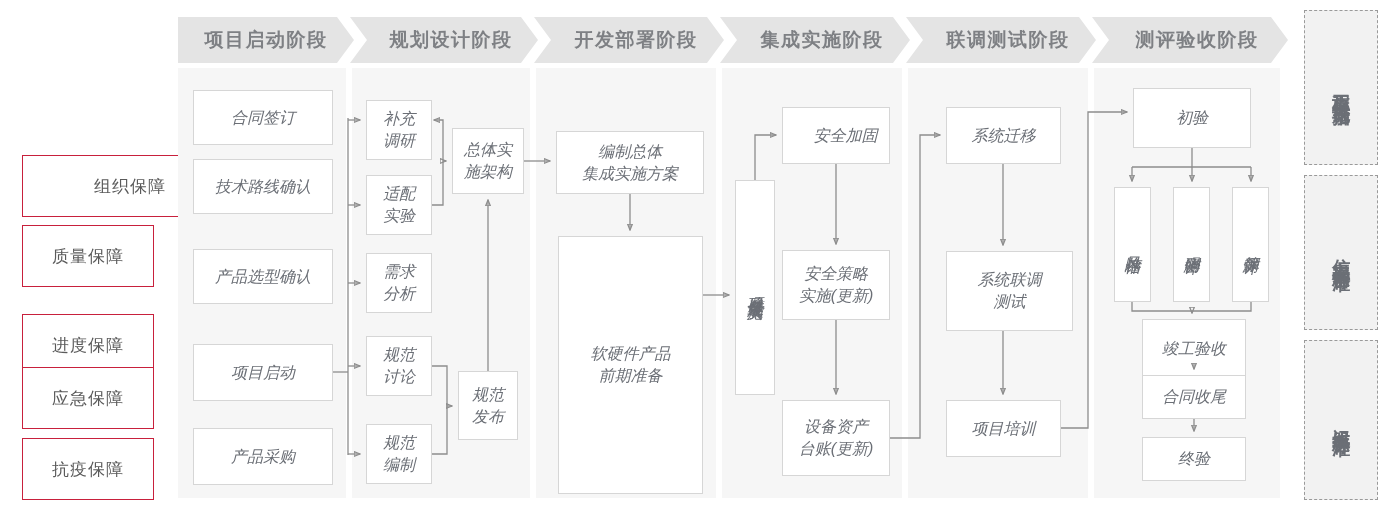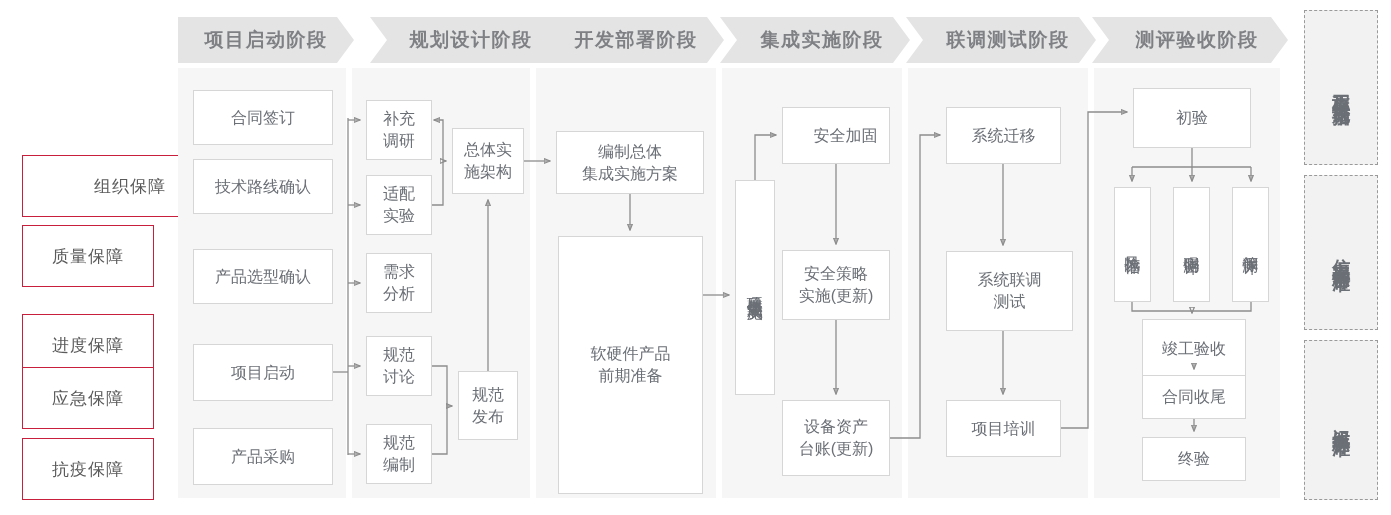--- a/index.html
+++ b/index.html
@@ -43,21 +43,21 @@
   }
   .chev.first{
     clip-path:polygon(0 0, calc(100% - 17px) 0, 100% 50%, calc(100% - 17px) 100%, 0 100%);
   }
 
   
   .node{
     position:absolute;box-sizing:border-box;
     background:#ffffff;border:1px solid #d6d6d6;
     display:flex;align-items:center;justify-content:center;
-    color:#6b6f76;font-size:16px;line-height:1.35;text-align:center;
+    color:#6b6f76;font-size:16px;line-height:1.35;text-align:center;font-style:italic;
   }
   .node.v{
     writing-mode:vertical-rl;text-orientation:upright;
     letter-spacing:1px;line-height:1.1;
   }
 
   
   .std{
     position:absolute;left:1304px;width:74px;box-sizing:border-box;
     background:#f2f2f2;border:1px dashed #9a9a9a;
@@ -91,21 +91,21 @@
   <div id="bands">
       <div class="band" style="left: 178px; width: 168px;"></div>
       <div class="band" style="left: 352px; width: 178px;"></div>
       <div class="band" style="left: 536px; width: 180px;"></div>
       <div class="band" style="left: 722px; width: 180px;"></div>
       <div class="band" style="left: 908px; width: 180px;"></div>
       <div class="band" style="left: 1094px; width: 186px;"></div>
     </div>
   <div id="chevrons">
       <div class="chev first" style="left: 178px; width: 176px;">项目启动阶段</div>
-      <div class="chev mid" style="left: 370px; width: 188px;">规划设计阶段</div>
+      <div class="chev mid" style="left: 350px; width: 188px;">规划设计阶段</div>
       <div class="chev mid" style="left: 534px; width: 190px;">开发部署阶段</div>
       <div class="chev mid" style="left: 720px; width: 190px;">集成实施阶段</div>
       <div class="chev mid" style="left: 906px; width: 190px;">联调测试阶段</div>
       <div class="chev mid" style="left: 1092px; width: 196px;">测评验收阶段</div>
     </div>
 
   <div id="nodes">
       <div class="node" style="left: 193px; top: 90px; width: 140px; height: 55px;">合同签订</div>
       <div class="node" style="left: 193px; top: 159px; width: 140px; height: 55px;">技术路线确认</div>
       <div class="node" style="left: 193px; top: 249px; width: 140px; height: 55px;">产品选型确认</div>

